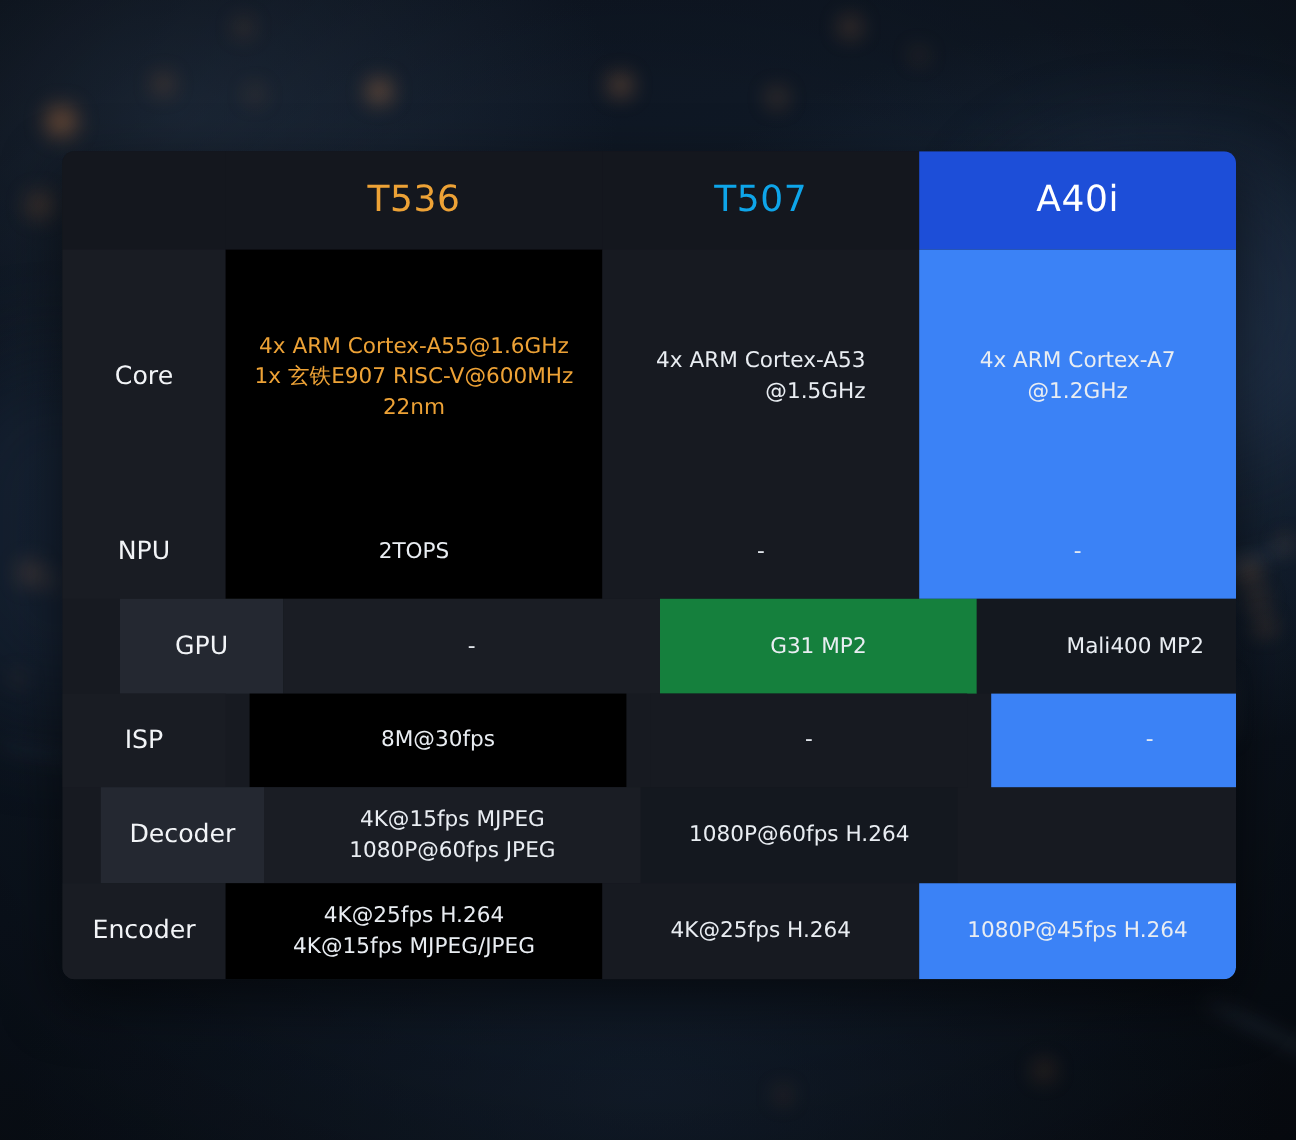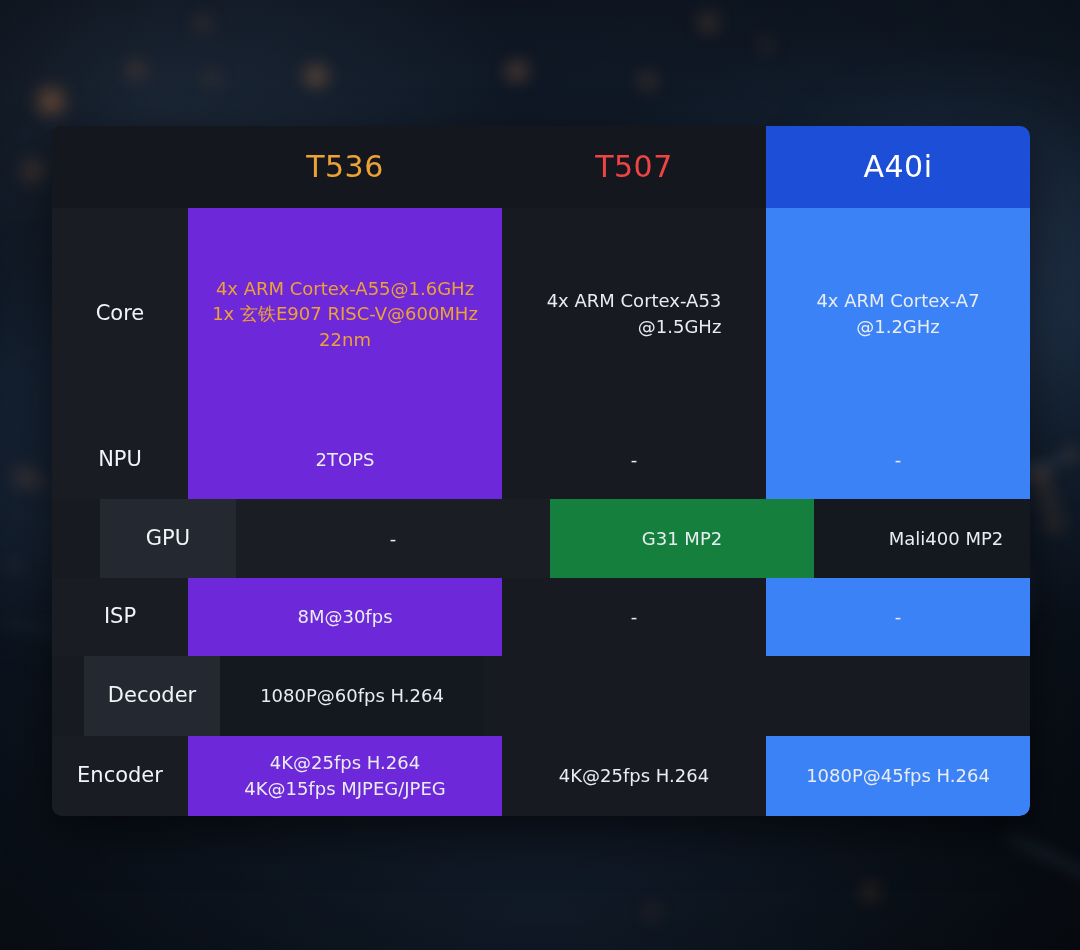--- a/index.html
+++ b/index.html
@@ -79,42 +79,42 @@
 
   
   #header-row { height: 82px; background: #14171e; }
   #header-row .cell {
     font-size: 30px;
     font-weight: 400;
     letter-spacing: 0.5px;
   }
   #header-row .c-label { background: #14171e; }
   #header-row .c-t536  { background: #14171e; color: #eda236; }
-  #header-row .c-t507  { background: #14171e; color: #ef4444; }
+  #header-row .c-t507  { background: #14171e; color: #0ea5e9; }
   #header-row .c-a40i  { background: #1d4ed8; color: #ffffff; }
 
   
   .body-row .c-label {
     font-size: 21px;
     color: #f2f4f7;
     font-weight: 400;
   }
   .body-row .c-t536 {
     font-size: 18px;
     color: #e9edf2;
   }
   .body-row .c-t507,
   .body-row .c-a40i {
     font-size: 18px;
     color: #e9edf2;
   }
 
   
   .stripe-dark  .c-label { background: #191c23; }
-  .stripe-dark  .c-t536  { background: #6d28d9; }
+  .stripe-dark  .c-t536  { background: #000000; }
   .stripe-dark  .c-t507  { background: #171a21; text-align: right; }
   .stripe-dark  .c-a40i  { background: #3b82f6; }
 
   .stripe-light .c-label { background: #242831; }
   .stripe-light .c-t536  { background: #1a1d24; }
   .stripe-light .c-t507  { background: #15803d; }
   .stripe-light .c-a40i  { background: #14181f; }
 
   .accent { color: #eda236; }
   .dash   { color: #c8862f; }
@@ -197,29 +197,35 @@
     <div class="cell c-a40i dash">-</div>
   </div>
 
   <div class="trow body-row stripe-light" id="row-gpu" style="height:79px;padding-left:48px;">
     <div class="cell c-label">GPU</div>
     <div class="cell c-t536 dash">-</div>
     <div class="cell c-t507">G31 MP2</div>
     <div class="cell c-a40i">Mali400 MP2</div>
   </div>
 
-  <div class="trow body-row stripe-dark" id="row-isp" style="height:78px;">
+  <div class="trow body-row stripe-dark" id="row-isp" style="height:78px;gap:20px;">
     <div class="cell c-label">ISP</div>
     <div class="cell c-t536">8M@30fps</div>
     <div class="cell c-t507 dash">-</div>
     <div class="cell c-a40i dash">-</div>
   </div>
 
   <div class="trow body-row stripe-light" id="row-decoder" style="height:80px;margin-left:32px;">
     <div class="cell c-label">Decoder</div>
+    <div class="cell c-t536">
+      <span>
+        <span class="ml">4K@15fps MJPEG</span>
+        <span class="ml">1080P@60fps JPEG</span>
+      </span>
+    </div>
     <div class="cell c-a40i">1080P@60fps H.264</div>
   </div>
 
   <div class="trow body-row stripe-dark" id="row-encoder" style="height:80px;">
     <div class="cell c-label">Encoder</div>
     <div class="cell c-t536">
       <span>
         <span class="ml">4K@25fps H.264</span>
         <span class="ml">4K@15fps MJPEG/JPEG</span>
       </span>

